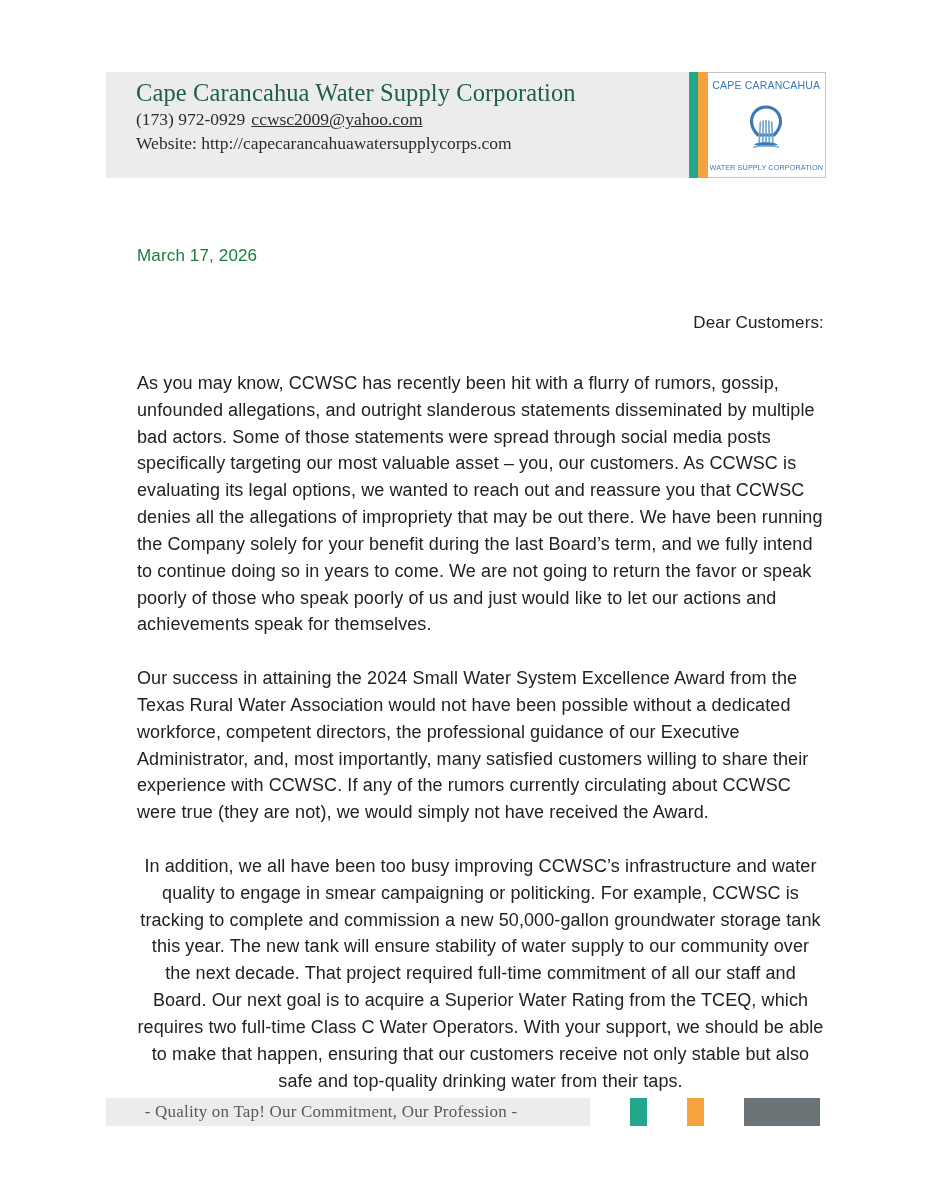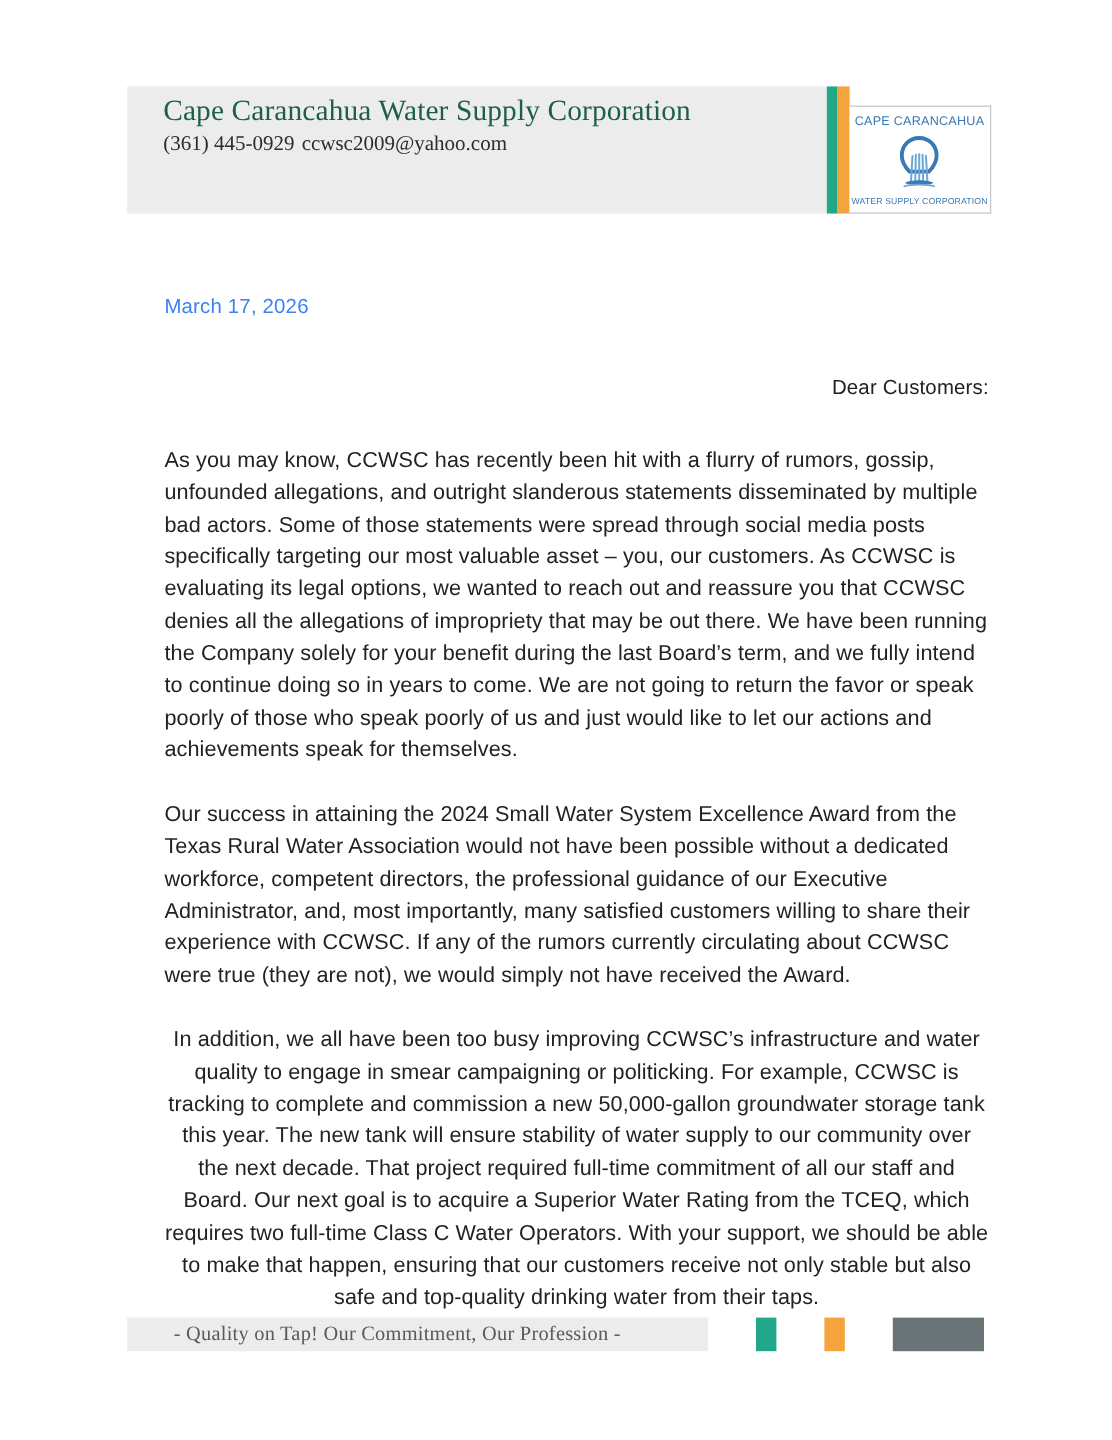--- a/index.html
+++ b/index.html
@@ -40,20 +40,21 @@
     white-space: nowrap;
   }
   .addr-line {
     font-family: "Liberation Serif", serif;
     font-size: 17.5px;
     color: #2c2c2c;
     line-height: 1.35;
     white-space: nowrap;
   }
   .addr-line .email {
+    text-decoration: underline;
     color: #2c2c2c;
     margin-left: 6px;
   }
 
   
   .logo-block {
     flex: 0 0 auto;
     width: 137px;
     display: flex;
     align-items: stretch;
@@ -71,21 +72,20 @@
     flex: 1 1 auto;
     border: 1px solid #bfc6cc;
     border-left: none;
     background: #ffffff;
     display: flex;
     flex-direction: column;
     align-items: center;
     justify-content: space-between;
     padding: 6px 2px 5px 2px;
     box-sizing: border-box;
-    margin-top: 16px;
   }
   .logo-top-text {
     font-family: "Liberation Sans", sans-serif;
     font-size: 10.5px;
     font-weight: 400;
     color: #3a79b5;
     letter-spacing: 0.2px;
     white-space: nowrap;
   }
   .logo-bottom-text {
@@ -102,21 +102,21 @@
 
   
   .letter-body {
     position: absolute;
     left: 137px;
     top: 246px;
     width: 687px;
   }
   .date-line {
     font-size: 17px;
-    color: #3b82f6;
+    color: #15803d;
     letter-spacing: 0.15px;
     margin-bottom: 47px;
   }
   .salutation {
     font-size: 17px;
     color: #222222;
     letter-spacing: 0.15px;
     margin-bottom: 37px;
     text-align: right;
   }
@@ -164,22 +164,23 @@
   .footer-sw-gray   { width: 76px; background: #6a7477; }
 </style>
 </head>
 <body>
 
 <div class="letterhead">
 
   <div class="letterhead-text">
     <div class="org-name">Cape Carancahua Water Supply Corporation</div>
     <div class="addr-line">
-      <span>(361) 445-0929</span><span class="email">ccwsc2009@yahoo.com</span>
+      <span>(173) 972-0929</span><span class="email">ccwsc2009@yahoo.com</span>
     </div>
+    <div class="addr-line">Website: http://capecarancahuawatersupplycorps.com</div>
   </div>
 
   <div class="logo-block">
     <div class="logo-bar-teal"></div>
     <div class="logo-bar-orange"></div>
     <div class="logo-card">
       <div class="logo-top-text">CAPE CARANCAHUA</div>
       <div class="logo-mark">
         <svg width="42" height="46" viewBox="0 0 42 46" xmlns="http://www.w3.org/2000/svg">
           <path d="M21 3 C12.5 3 6.5 9.5 6.5 17.5 C6.5 24 10 28 13 31 L29 31 C32 28 35.5 24 35.5 17.5 C35.5 9.5 29.5 3 21 3 Z" fill="none" stroke="#3a79b5" stroke-width="3.2"></path>

